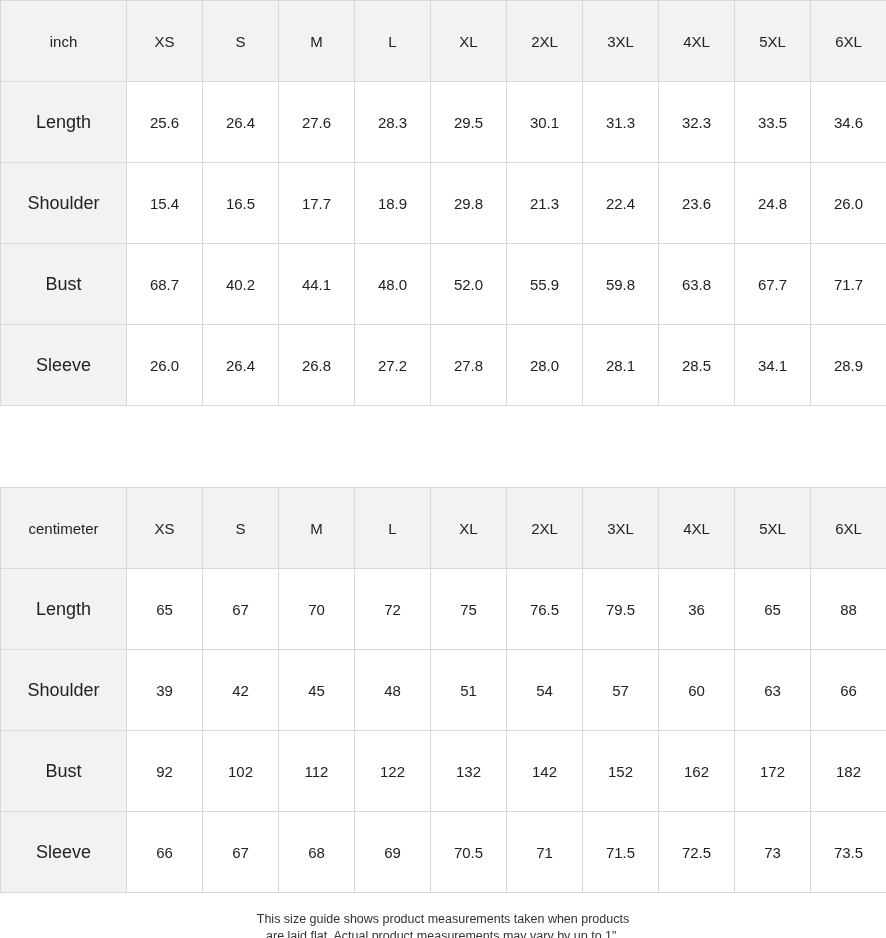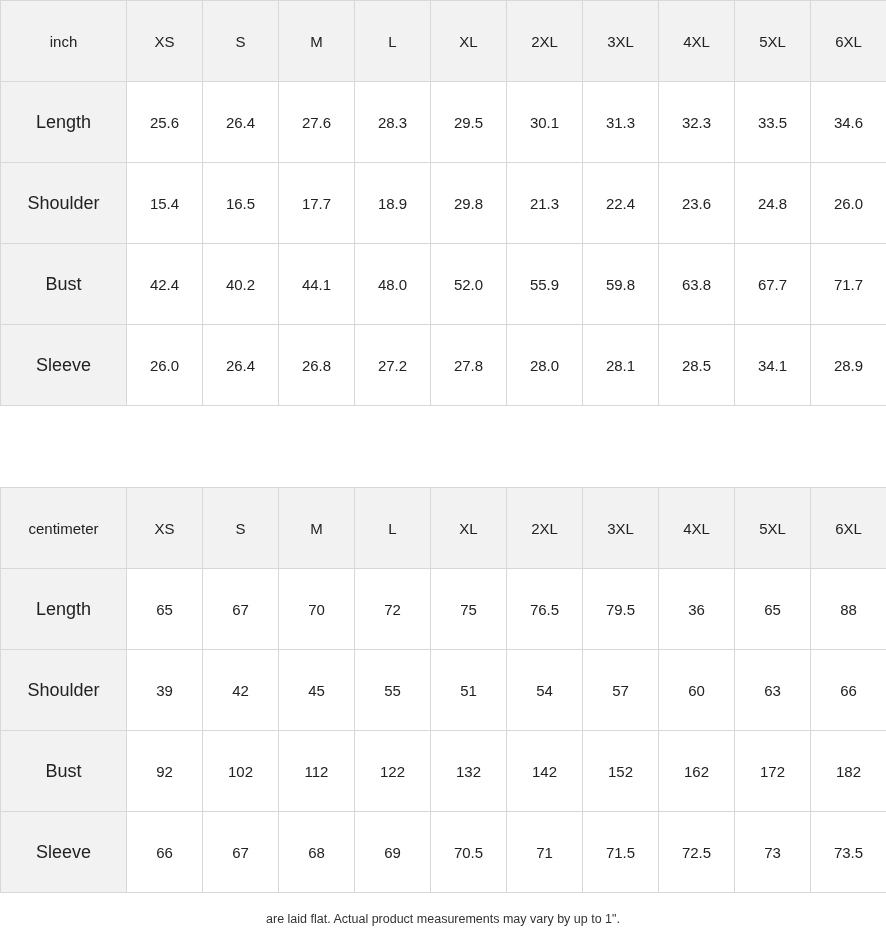--- a/index.html
+++ b/index.html
@@ -127,21 +127,21 @@
         <td class="value">18.9</td>
         <td class="value">29.8</td>
         <td class="value">21.3</td>
         <td class="value">22.4</td>
         <td class="value">23.6</td>
         <td class="value">24.8</td>
         <td class="value">26.0</td>
       </tr>
       <tr>
         <td class="row-label">Bust</td>
-        <td class="value">42.4</td>
+        <td class="value">68.7</td>
         <td class="value">40.2</td>
         <td class="value">44.1</td>
         <td class="value">48.0</td>
         <td class="value">52.0</td>
         <td class="value">55.9</td>
         <td class="value">59.8</td>
         <td class="value">63.8</td>
         <td class="value">67.7</td>
         <td class="value">71.7</td>
       </tr>
@@ -204,21 +204,21 @@
         <td class="value">79.5</td>
         <td class="value">36</td>
         <td class="value">65</td>
         <td class="value">88</td>
       </tr>
       <tr>
         <td class="row-label">Shoulder</td>
         <td class="value">39</td>
         <td class="value">42</td>
         <td class="value">45</td>
-        <td class="value">55</td>
+        <td class="value">48</td>
         <td class="value">51</td>
         <td class="value">54</td>
         <td class="value">57</td>
         <td class="value">60</td>
         <td class="value">63</td>
         <td class="value">66</td>
       </tr>
       <tr>
         <td class="row-label">Bust</td>
         <td class="value">92</td>
@@ -242,16 +242,17 @@
         <td class="value">71</td>
         <td class="value">71.5</td>
         <td class="value">72.5</td>
         <td class="value">73</td>
         <td class="value">73.5</td>
       </tr>
     </tbody>
   </table>
 
   <div class="footnote">
+    <div>This size guide shows product measurements taken when products</div>
     <div>are laid flat. Actual product measurements may vary by up to 1".</div>
   </div>
 
 </div>
 
 </body></html>

